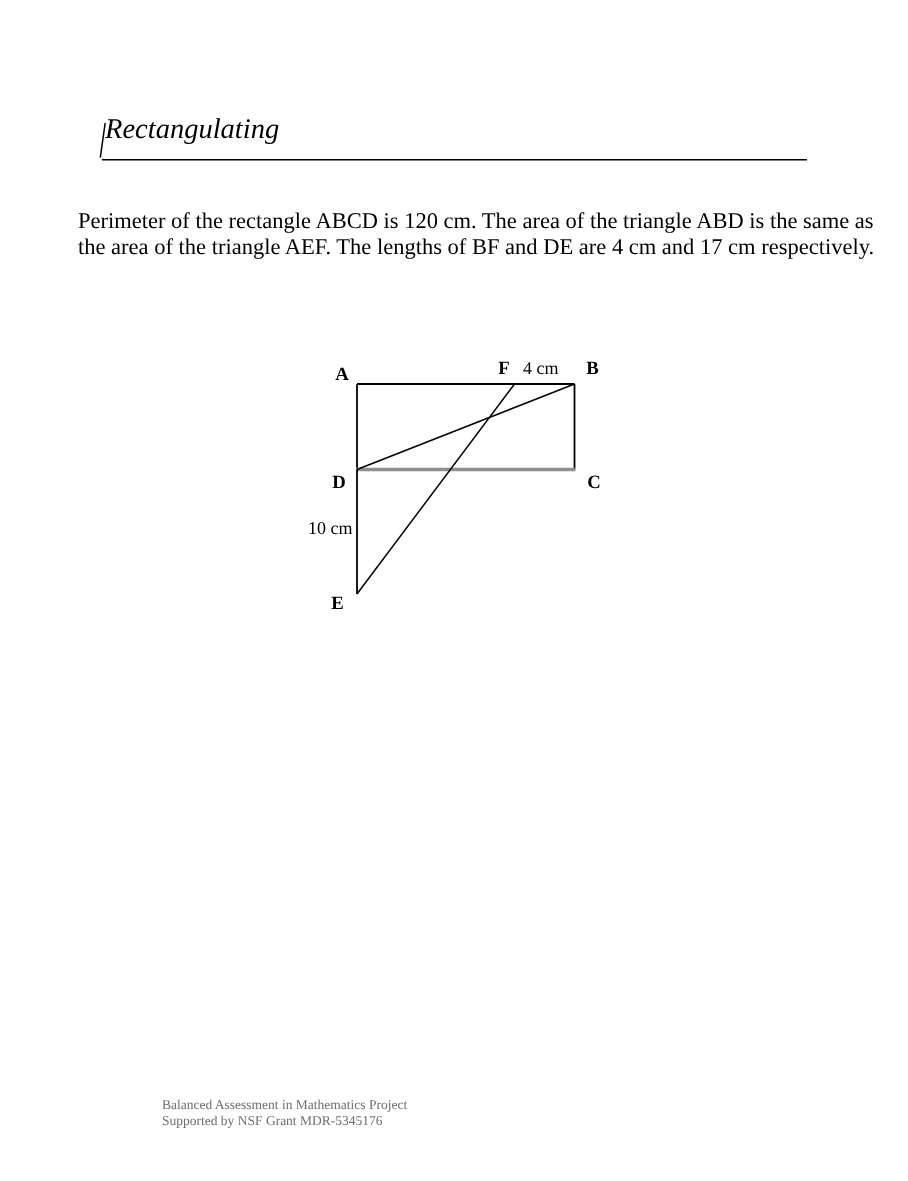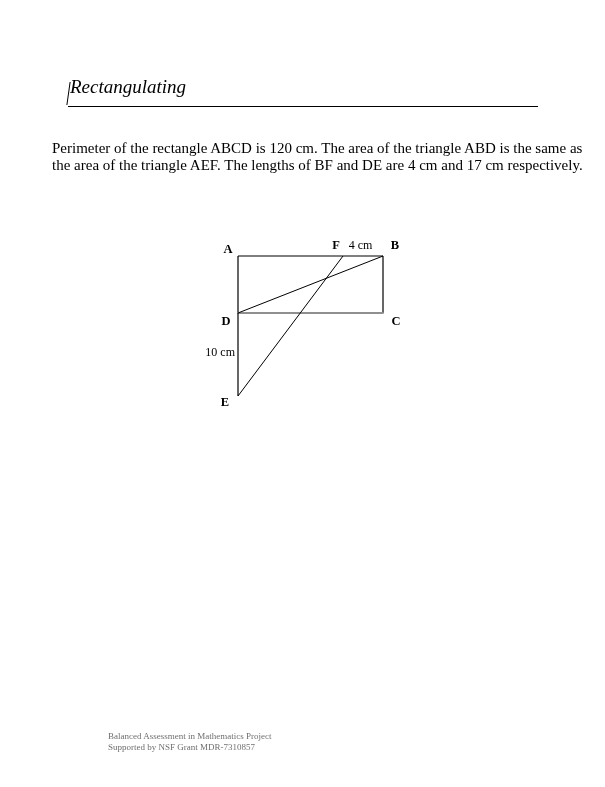--- a/index.html
+++ b/index.html
@@ -116,17 +116,17 @@
     <text x="360.5" y="249" text-anchor="middle" font-size="12">4 cm</text>
     <text x="395" y="249" text-anchor="middle" font-size="12.5" font-weight="bold">B</text>
     <text x="226" y="325" text-anchor="middle" font-size="12.5" font-weight="bold">D</text>
     <text x="396" y="325" text-anchor="middle" font-size="12.5" font-weight="bold">C</text>
     <text x="235" y="356" text-anchor="end" font-size="12">10 cm</text>
     <text x="225" y="406" text-anchor="middle" font-size="12.5" font-weight="bold">E</text>
   </svg>
 
   <div class="footer-left">
     <div>Balanced Assessment in Mathematics Project</div>
-    <div>Supported by NSF Grant MDR-7310857</div>
+    <div>Supported by NSF Grant MDR-5345176</div>
   </div>
 
 
 </div>
 
 </body></html>

